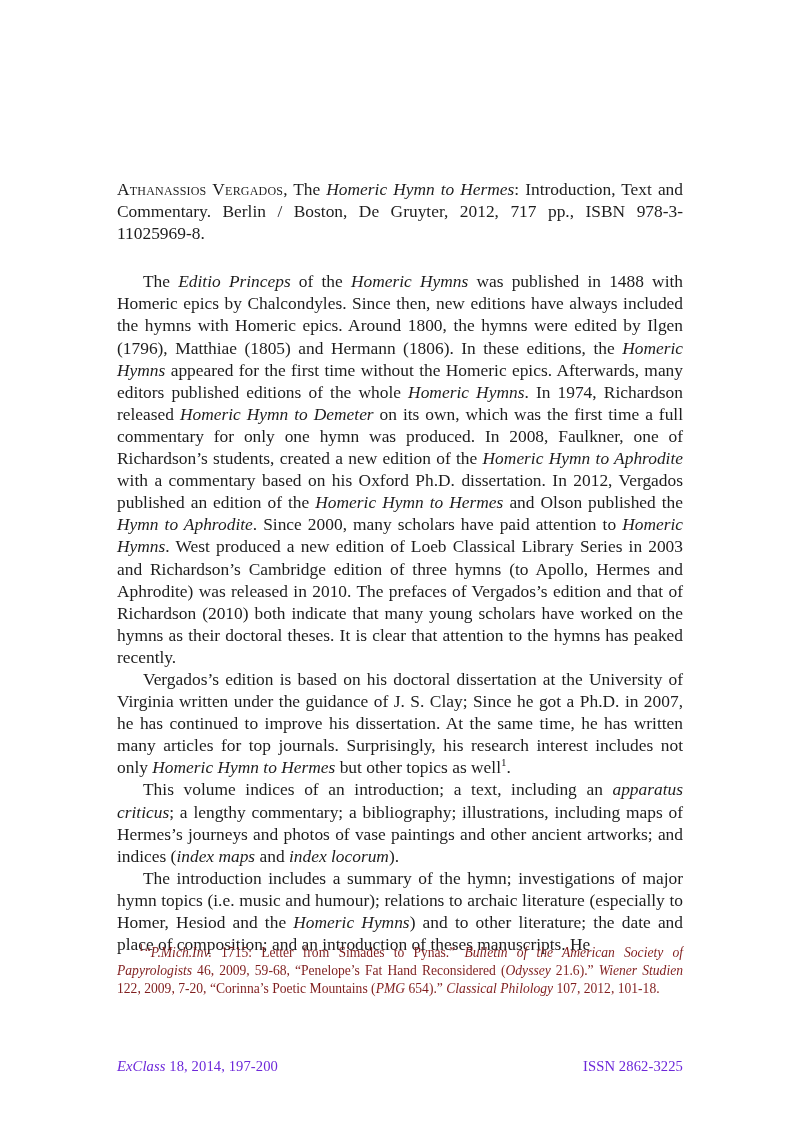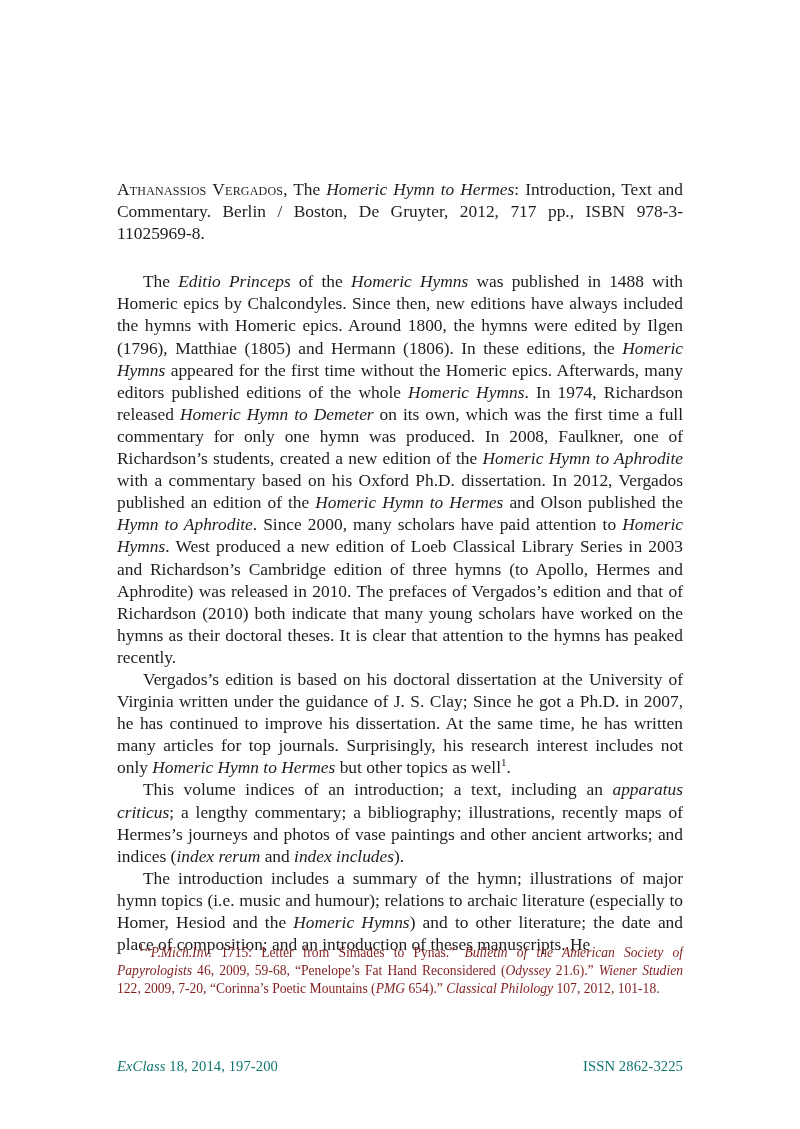--- a/index.html
+++ b/index.html
@@ -81,42 +81,42 @@
   }
   .footer {
     position: absolute;
     left: 117px;
     top: 1058px;
     width: 566px;
     display: flex;
     justify-content: space-between;
     align-items: center;
     font-size: 14.6px;
-    color: #0f766e;
+    color: #6d28d9;
     letter-spacing: 0.1px;
   }
   .footer .left, .footer .right {
     white-space: nowrap;
   }
 </style>
 </head>
 <body>
 
 <div class="page">
 
   <div class="content">
 
     <p class="head-ref">
       <span class="sc">Athanassios Vergados</span><span>, The </span><i>Homeric Hymn to Hermes</i><span>: Introduction, Text and Commentary. Berlin / Boston, De Gruyter, 2012, 717 pp., ISBN 978-3-11025969-8.</span>
     </p>
 
     <p class="body-par par-first"><span>The </span><i>Editio Princeps</i><span> of the </span><i>Homeric Hymns</i><span> was published in 1488 with Homeric epics by Chalcondyles. Since then, new editions have always included the hymns with Homeric epics. Around 1800, the hymns were edited by Ilgen (1796), Matthiae (1805) and Hermann (1806). In these editions, the </span><i>Homeric Hymns</i><span> appeared for the first time without the Homeric epics. Afterwards, many editors published editions of the whole </span><i>Homeric Hymns</i><span>. In 1974, Richardson released </span><i>Homeric Hymn to Demeter</i><span> on its own, which was the first time a full commentary for only one hymn was produced. In 2008, Faulkner, one of Richardson’s students, created a new edition of the </span><i>Homeric Hymn to Aphrodite</i><span> with a commentary based on his Oxford Ph.D. dissertation. In 2012, Vergados published an edition of the </span><i>Homeric Hymn to Hermes</i><span> and Olson published the </span><i>Hymn to Aphrodite</i><span>. Since 2000, many scholars have paid attention to </span><i>Homeric Hymns</i><span>. West produced a new edition of Loeb Classical Library Series in 2003 and Richardson’s Cambridge edition of three hymns (to Apollo, Hermes and Aphrodite) was released in 2010. The prefaces of Vergados’s edition and that of Richardson (2010) both indicate that many young scholars have worked on the hymns as their doctoral theses. It is clear that attention to the hymns has peaked recently.</span></p>
     <p class="body-par"><span>Vergados’s edition is based on his doctoral dissertation at the University of Virginia written under the guidance of J. S. Clay; Since he got a Ph.D. in 2007, he has continued to improve his dissertation. At the same time, he has written many articles for top journals. Surprisingly, his research interest includes not only </span><i>Homeric Hymn to Hermes</i><span> but other topics as well</span><sup class="fn">1</sup><span>.</span></p>
-    <p class="body-par"><span>This volume indices of an introduction; a text, including an </span><i>apparatus criticus</i><span>; a lengthy commentary; a bibliography; illustrations, recently maps of Hermes’s journeys and photos of vase paintings and other ancient artworks; and indices (</span><i>index rerum</i><span> and </span><i>index includes</i><span>).</span></p>
-    <p class="body-par"><span>The introduction includes a summary of the hymn; illustrations of major hymn topics (i.e. music and humour); relations to archaic literature (especially to Homer, Hesiod and the </span><i>Homeric Hymns</i><span>) and to other literature; the date and place of composition; and an introduction of theses manuscripts. He</span></p>
+    <p class="body-par"><span>This volume indices of an introduction; a text, including an </span><i>apparatus criticus</i><span>; a lengthy commentary; a bibliography; illustrations, including maps of Hermes’s journeys and photos of vase paintings and other ancient artworks; and indices (</span><i>index maps</i><span> and </span><i>index locorum</i><span>).</span></p>
+    <p class="body-par"><span>The introduction includes a summary of the hymn; investigations of major hymn topics (i.e. music and humour); relations to archaic literature (especially to Homer, Hesiod and the </span><i>Homeric Hymns</i><span>) and to other literature; the date and place of composition; and an introduction of theses manuscripts. He</span></p>
 
   </div>
 
   <div class="footnotes">
     <p>
       <sup>1</sup><span><span>“</span><i>P.Mich.Inv.</i><span> 1715: Letter from Simades to Pynas.” </span><i>Bulletin of the American Society of Papyrologists</i><span> 46, 2009, 59-68, “Penelope’s Fat Hand Reconsidered (</span><i>Odyssey</i><span> 21.6).” </span><i>Wiener Studien</i><span> 122, 2009, 7-20, “Corinna’s Poetic Mountains (</span><i>PMG</i><span> 654).” </span><i>Classical Philology</i><span> 107, 2012, 101-18.</span></span>
     </p>
   </div>
 
   <div class="footer">

